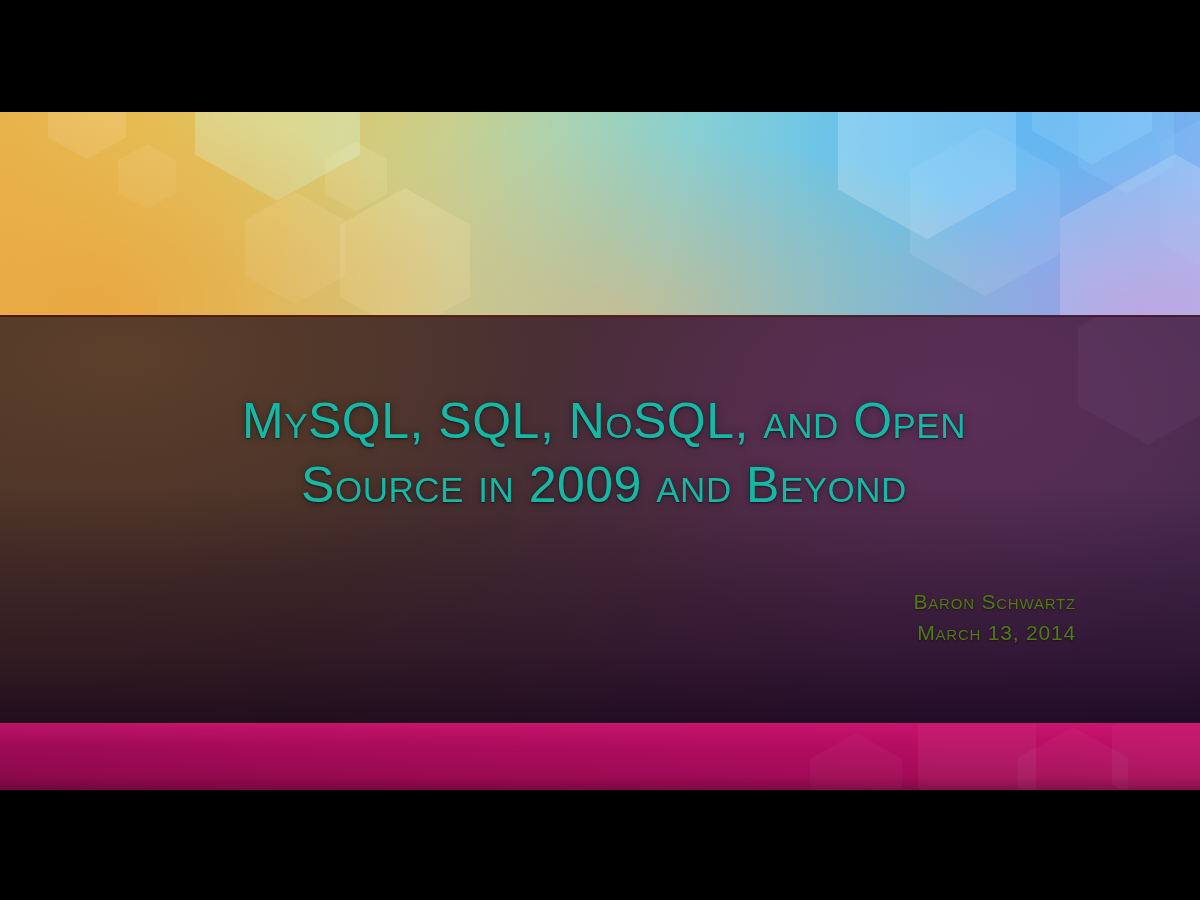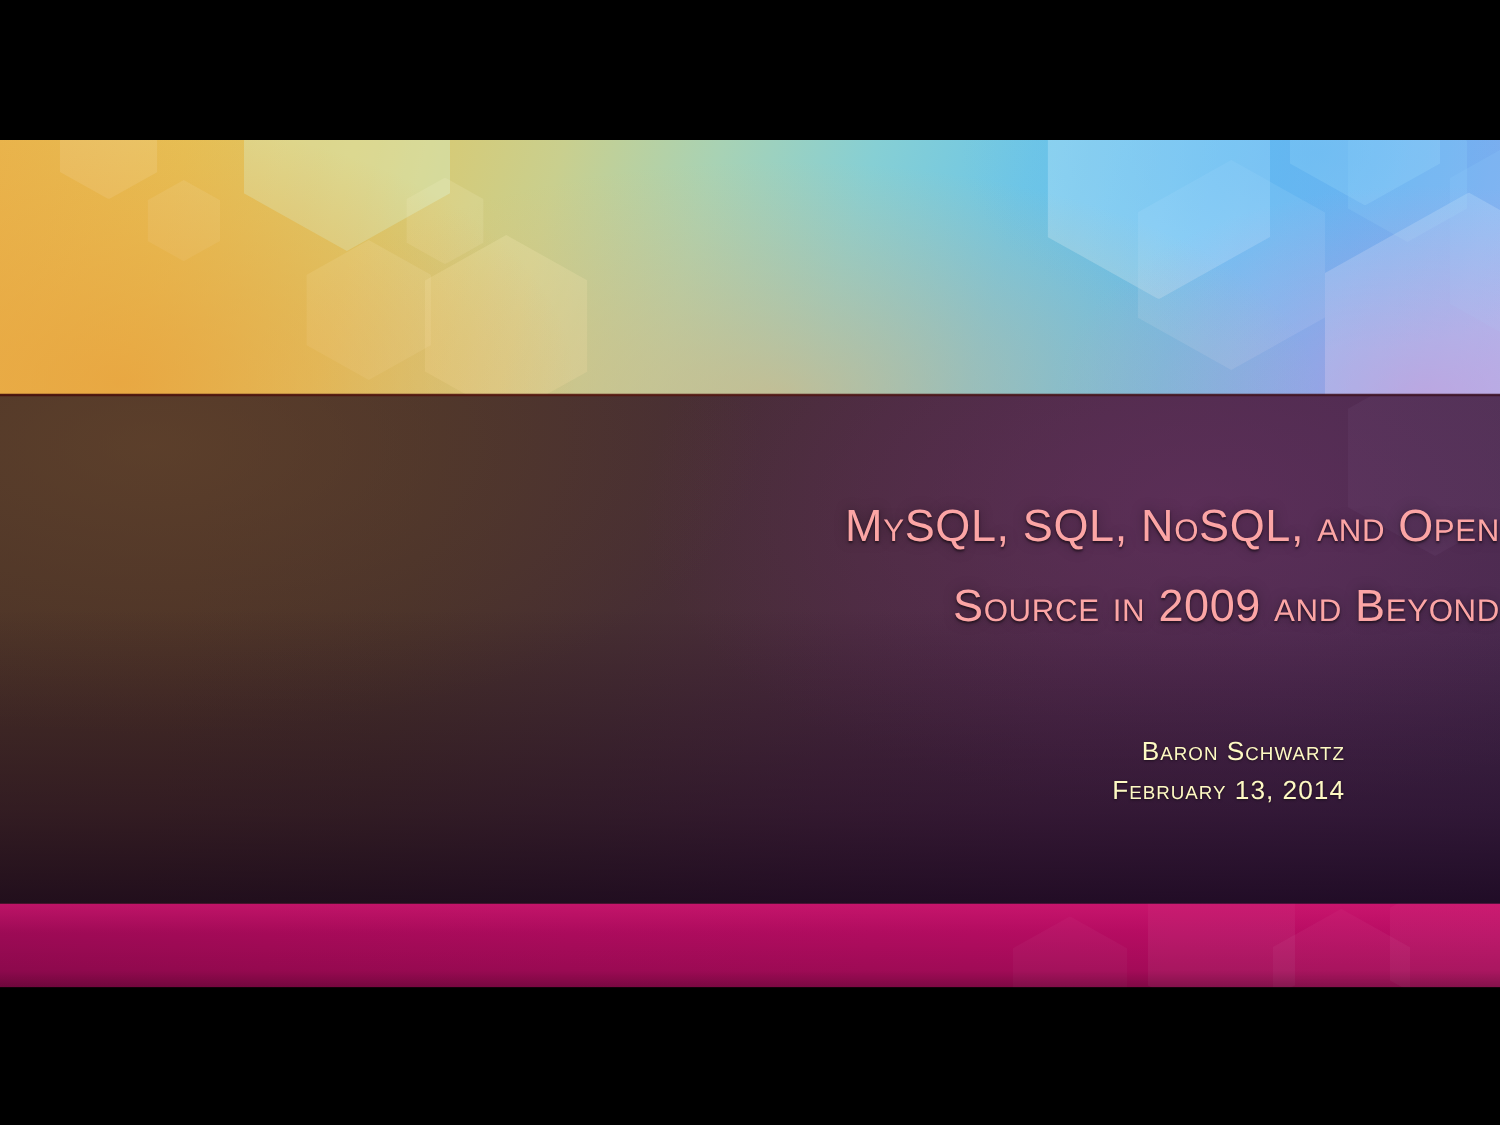--- a/index.html
+++ b/index.html
@@ -143,50 +143,49 @@
   #title-block {
     position: absolute;
     left: 0;
     top: 277px;
     width: 1200px;
     z-index: 20;
     text-align: center;
   }
   .title-line {
     display: block;
-    color: #fca5a5;
+    color: #14b8a6;
     font-family: "Liberation Sans", sans-serif;
-    font-size: 36px;
+    font-size: 50px;
     font-weight: 300;
     font-variant: small-caps;
     letter-spacing: 0.5px;
     line-height: 64px;
     white-space: nowrap;
     text-shadow:
       0 1px 2px rgba(0,0,0,0.55),
       0 0 10px rgba(0,0,0,0.35);
-    text-align: right;
   }
   #title-line-1 { padding-left: 8px; }
   #title-line-2 { padding-left: 8px; }
 
   
   #byline-block {
     position: absolute;
     left: 0;
     top: 474px;
     width: 1200px;
     padding-right: 124px;
     box-sizing: border-box;
     z-index: 20;
     text-align: right;
   }
   .byline-line {
     display: block;
-    color: #fef9c3;
+    color: #4d7c0f;
     font-family: "Liberation Sans", sans-serif;
     font-size: 21px;
     font-weight: 300;
     font-variant: small-caps;
     letter-spacing: 0.8px;
     line-height: 31px;
     white-space: nowrap;
     text-shadow: 0 1px 2px rgba(0,0,0,0.5);
   }
 </style>
@@ -234,21 +233,21 @@
       <div id="bottom-band-shade"></div>
     </div>
 
     <div id="title-block">
       <span class="title-line" id="title-line-1">MySQL, SQL, NoSQL, and Open</span>
       <span class="title-line" id="title-line-2">Source in 2009 and Beyond</span>
     </div>
 
     <div id="byline-block">
       <span class="byline-line">Baron Schwartz</span>
-      <span class="byline-line">February 13, 2014</span>
+      <span class="byline-line">March 13, 2014</span>
     </div>
 
   </div>
 
   <div class="letterbox" id="letterbox-top"></div>
   <div class="letterbox" id="letterbox-bottom"></div>
 
 </div>
 
 </body></html>

